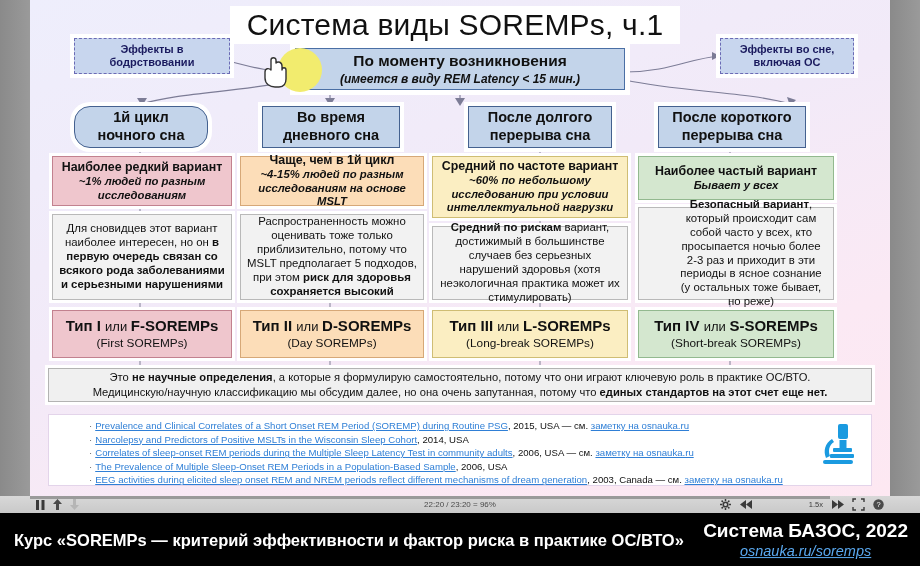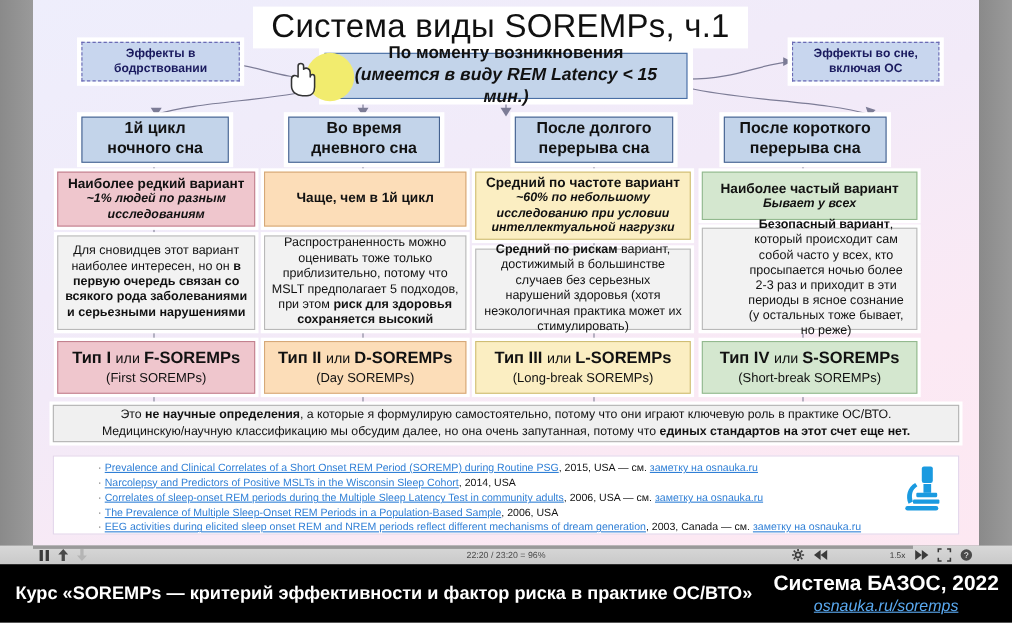--- a/index.html
+++ b/index.html
@@ -43,21 +43,21 @@
     box-shadow: 0 0 0 4px #ffffff;
   }
 
   
   .rootnode {
     border: 1px solid #4a6fa5; background: #c3d4ea;
     box-shadow: 0 0 0 5px #ffffff;
     padding: 4px 10px;
   }
   .rootnode .l1 { font-size: 15.5px; font-weight: bold; color: #111; }
-  .rootnode .l2 { font-size: 16px; font-style: italic; font-weight: bold; color: #111; margin-top: 1px; }
+  .rootnode .l2 { font-size: 12px; font-style: italic; font-weight: bold; color: #111; margin-top: 1px; }
 
   
   .cursor-halo { position: absolute; width: 44px; height: 44px; border-radius: 50%;
                  background: #f2ec6e; }
   .cursor-hand { position: absolute; width: 26px; height: 30px; }
 
   
   .cat {
     border: 1px solid #44618f; background: #c3d4ea;
     box-shadow: 0 0 0 4px #ffffff;
@@ -200,39 +200,39 @@
         <polygon points="300,106 295,98 305,98"></polygon>
         <polygon points="430,106 425,98 435,98"></polygon>
         <polygon points="760,106 757,97 766,100"></polygon>
       </g>
     </svg>
 
     <div class="title-wrap">
       <span>Система виды SOREMPs, ч.1</span>
     </div>
 
-    <div class="box sidenote" style="left:44px;top:38px;width:144px;height:36px;">
+    <div class="box sidenote" style="left:44px;top:38px;width:156px;height:36px;">
       <span class="ml">Эффекты в<br>бодрствовании</span>
     </div>
     <div class="box sidenote" style="left:690px;top:38px;width:134px;height:36px;">
       <span class="ml">Эффекты во сне,<br>включая ОС</span>
     </div>
 
     <div class="box rootnode" style="left:265px;top:48px;width:330px;height:42px;">
       <div class="l1">По моменту возникновения</div>
       <div class="l2">(имеется в виду REM Latency &lt; 15 мин.)</div>
     </div>
 
     <div class="cursor-halo" style="left:248px;top:48px;"></div>
     <svg class="cursor-hand" style="left:232px;top:58px;" viewBox="0 0 26 30">
       <path d="M20 8 C20 4 16 3 14 5 L14 2 C14 -1 9 -1 9 2 L9 12 C7 10 3 10 3 14 L3 20
                C3 26 8 29 13 29 L17 29 C22 29 24 25 24 21 L24 12 C24 9 20 9 20 12 Z" fill="#ffffff" stroke="#333" stroke-width="1.4" stroke-linejoin="round"></path>
     </svg>
 
-    <div class="box cat" style="left:44px;top:106px;width:134px;height:42px;">
+    <div class="box cat" style="left:44px;top:106px;width:134px;height:42px;border-radius:16px;">
       <span class="ml">1й цикл<br>ночного сна</span>
     </div>
     <div class="box freq pink" style="left:22px;top:156px;width:180px;height:50px;">
       <div class="h">Наиболее редкий вариант</div>
       <div class="s ml">~1% людей по разным<br>исследованиям</div>
     </div>
     <div class="box desc" style="left:22px;top:214px;width:180px;height:86px;">
       <div>Для сновидцев этот вариант наиболее интересен, но он <b>в первую очередь связан со всякого рода заболеваниями и серьезными нарушениями</b></div>
     </div>
     <div class="box type pink" style="left:22px;top:310px;width:180px;height:48px;">
@@ -240,20 +240,21 @@
         <span>Тип I </span><span class="reg">или </span><span>F-SOREMPs</span>
       </div>
       <div class="s">(First SOREMPs)</div>
     </div>
 
     <div class="box cat" style="left:232px;top:106px;width:138px;height:42px;">
       <span class="ml">Во время<br>дневного сна</span>
     </div>
     <div class="box freq peach" style="left:210px;top:156px;width:184px;height:50px;">
       <div class="h">Чаще, чем в 1й цикл</div>
+      <div class="s ml">~4-15% людей по разным<br>исследованиям на основе MSLT</div>
     </div>
     <div class="box desc" style="left:210px;top:214px;width:184px;height:86px;">
       <div>Распространенность можно оценивать тоже только приблизительно, потому что MSLT предполагает 5 подходов, при этом <b>риск для здоровья сохраняется высокий</b></div>
     </div>
     <div class="box type peach" style="left:210px;top:310px;width:184px;height:48px;">
       <div class="h">
         <span>Тип II </span><span class="reg">или </span><span>D-SOREMPs</span>
       </div>
       <div class="s">(Day SOREMPs)</div>
     </div>

